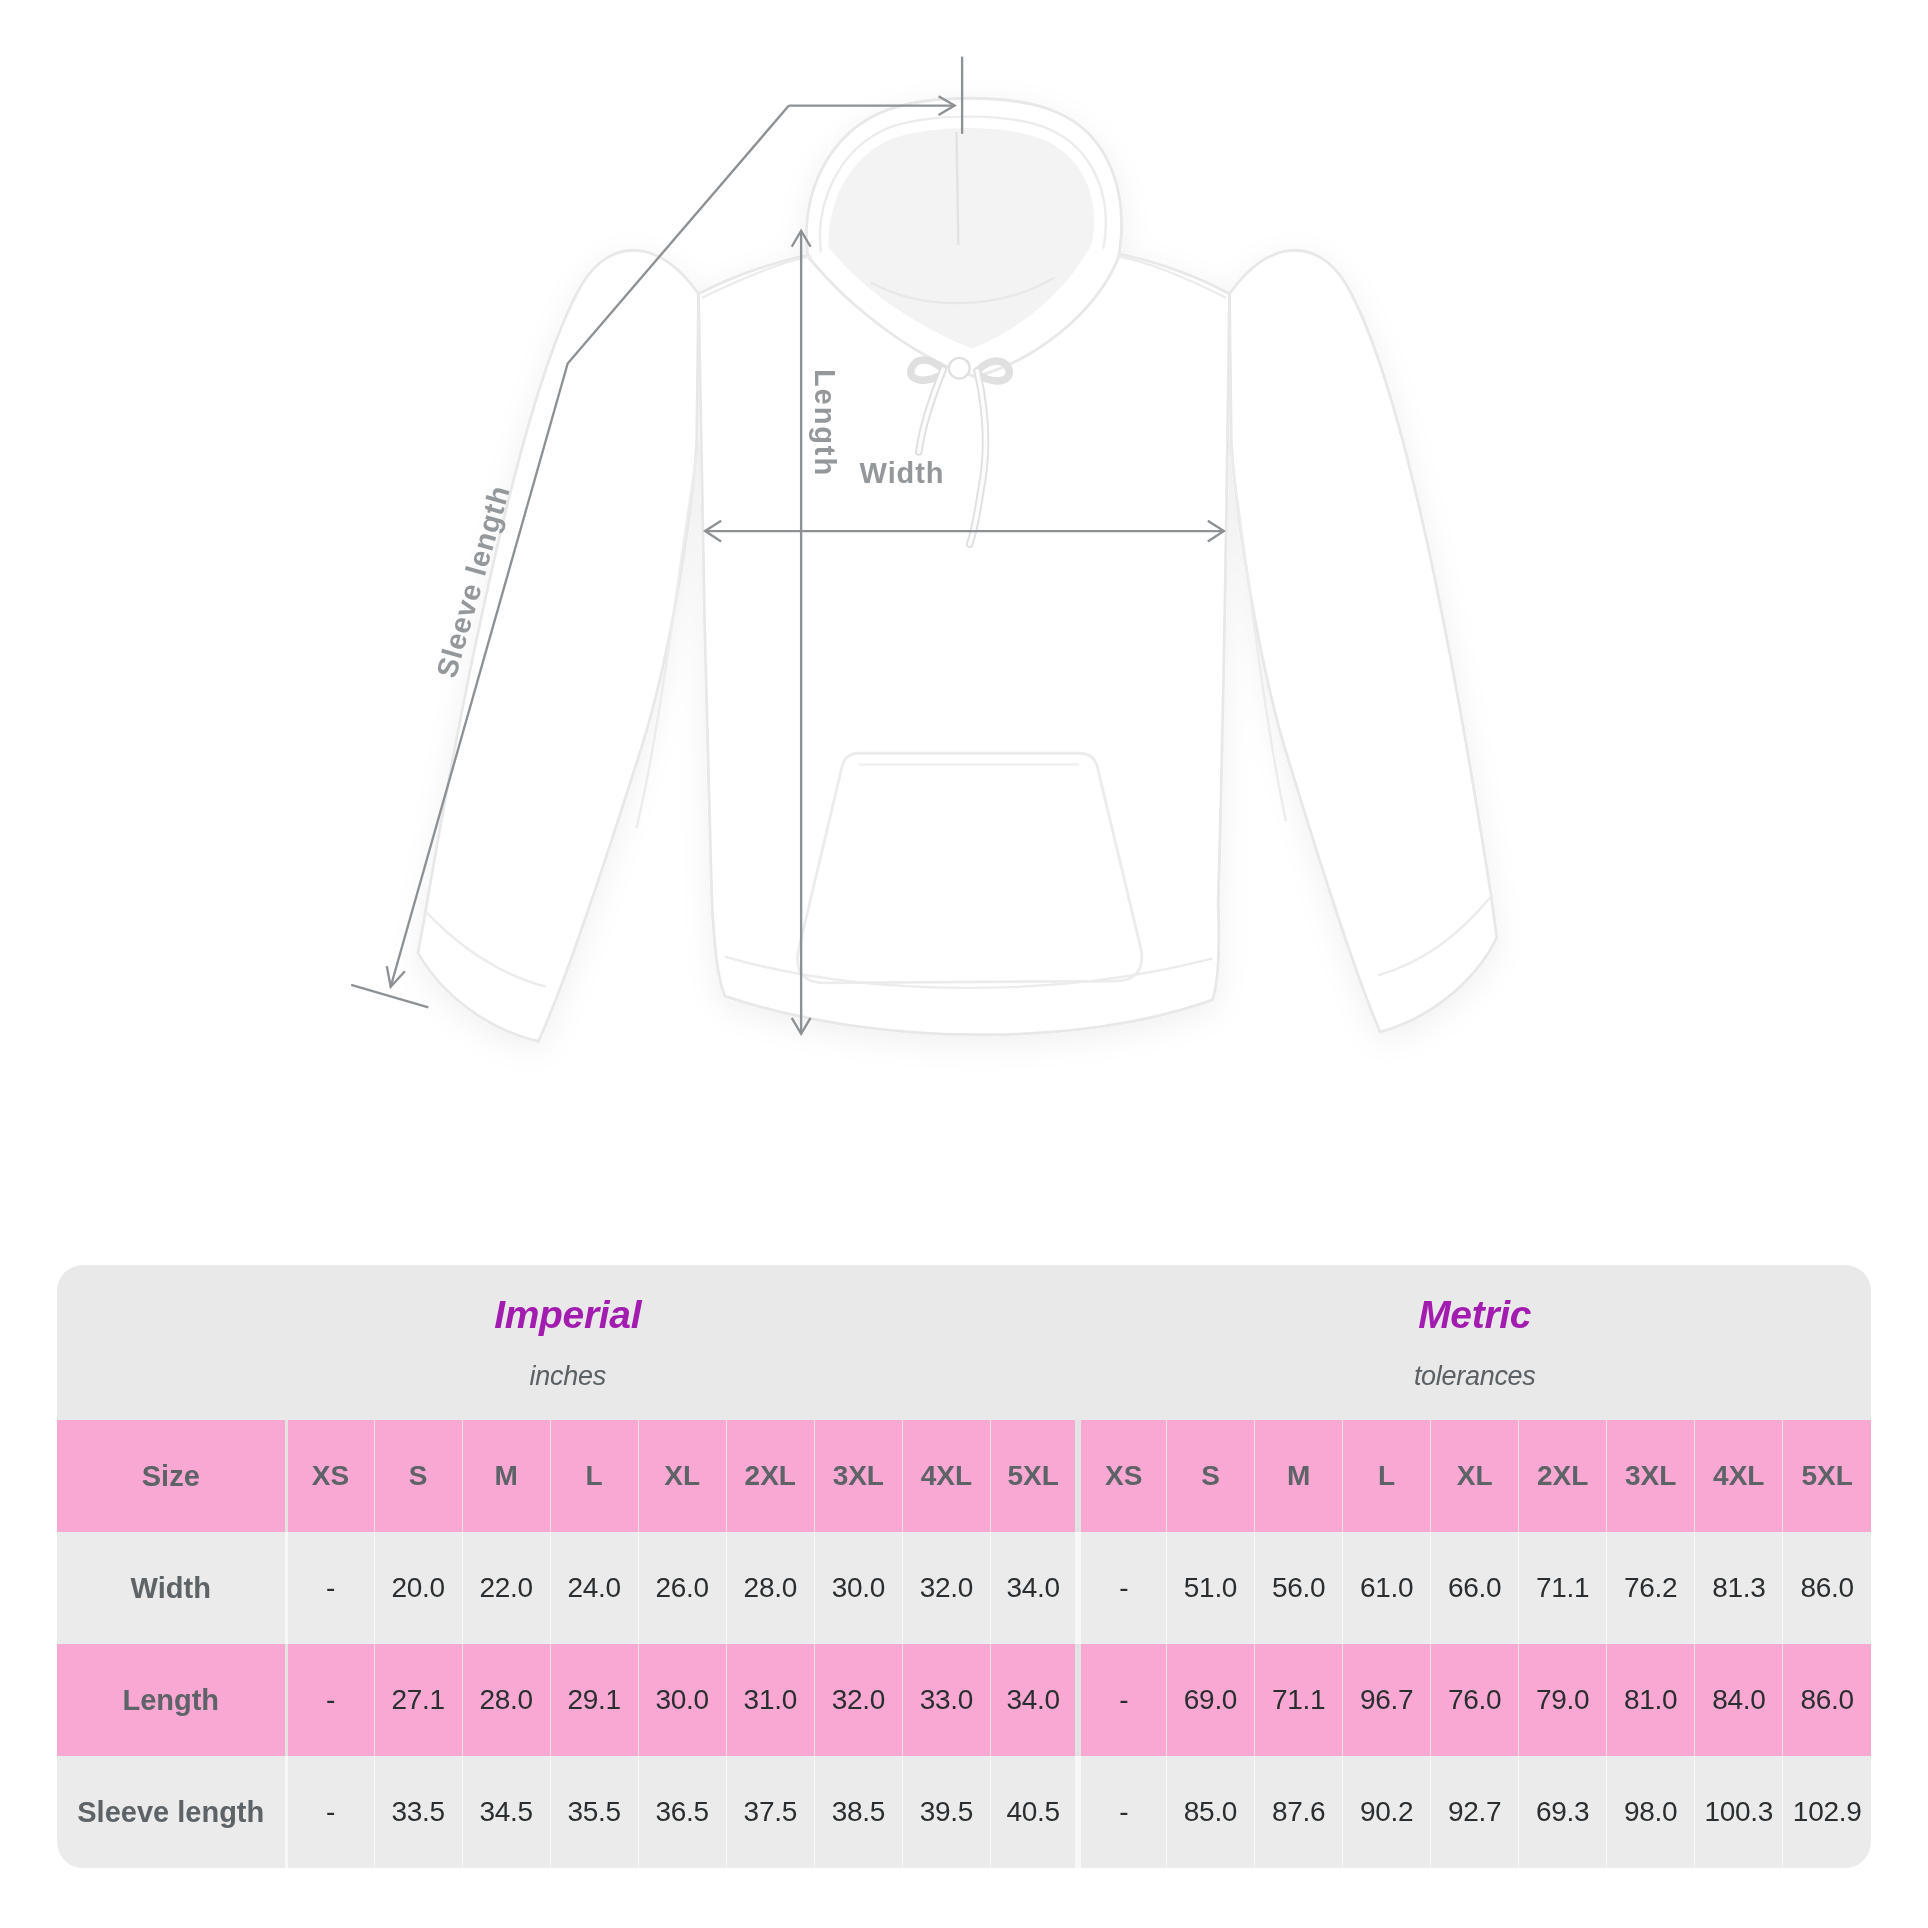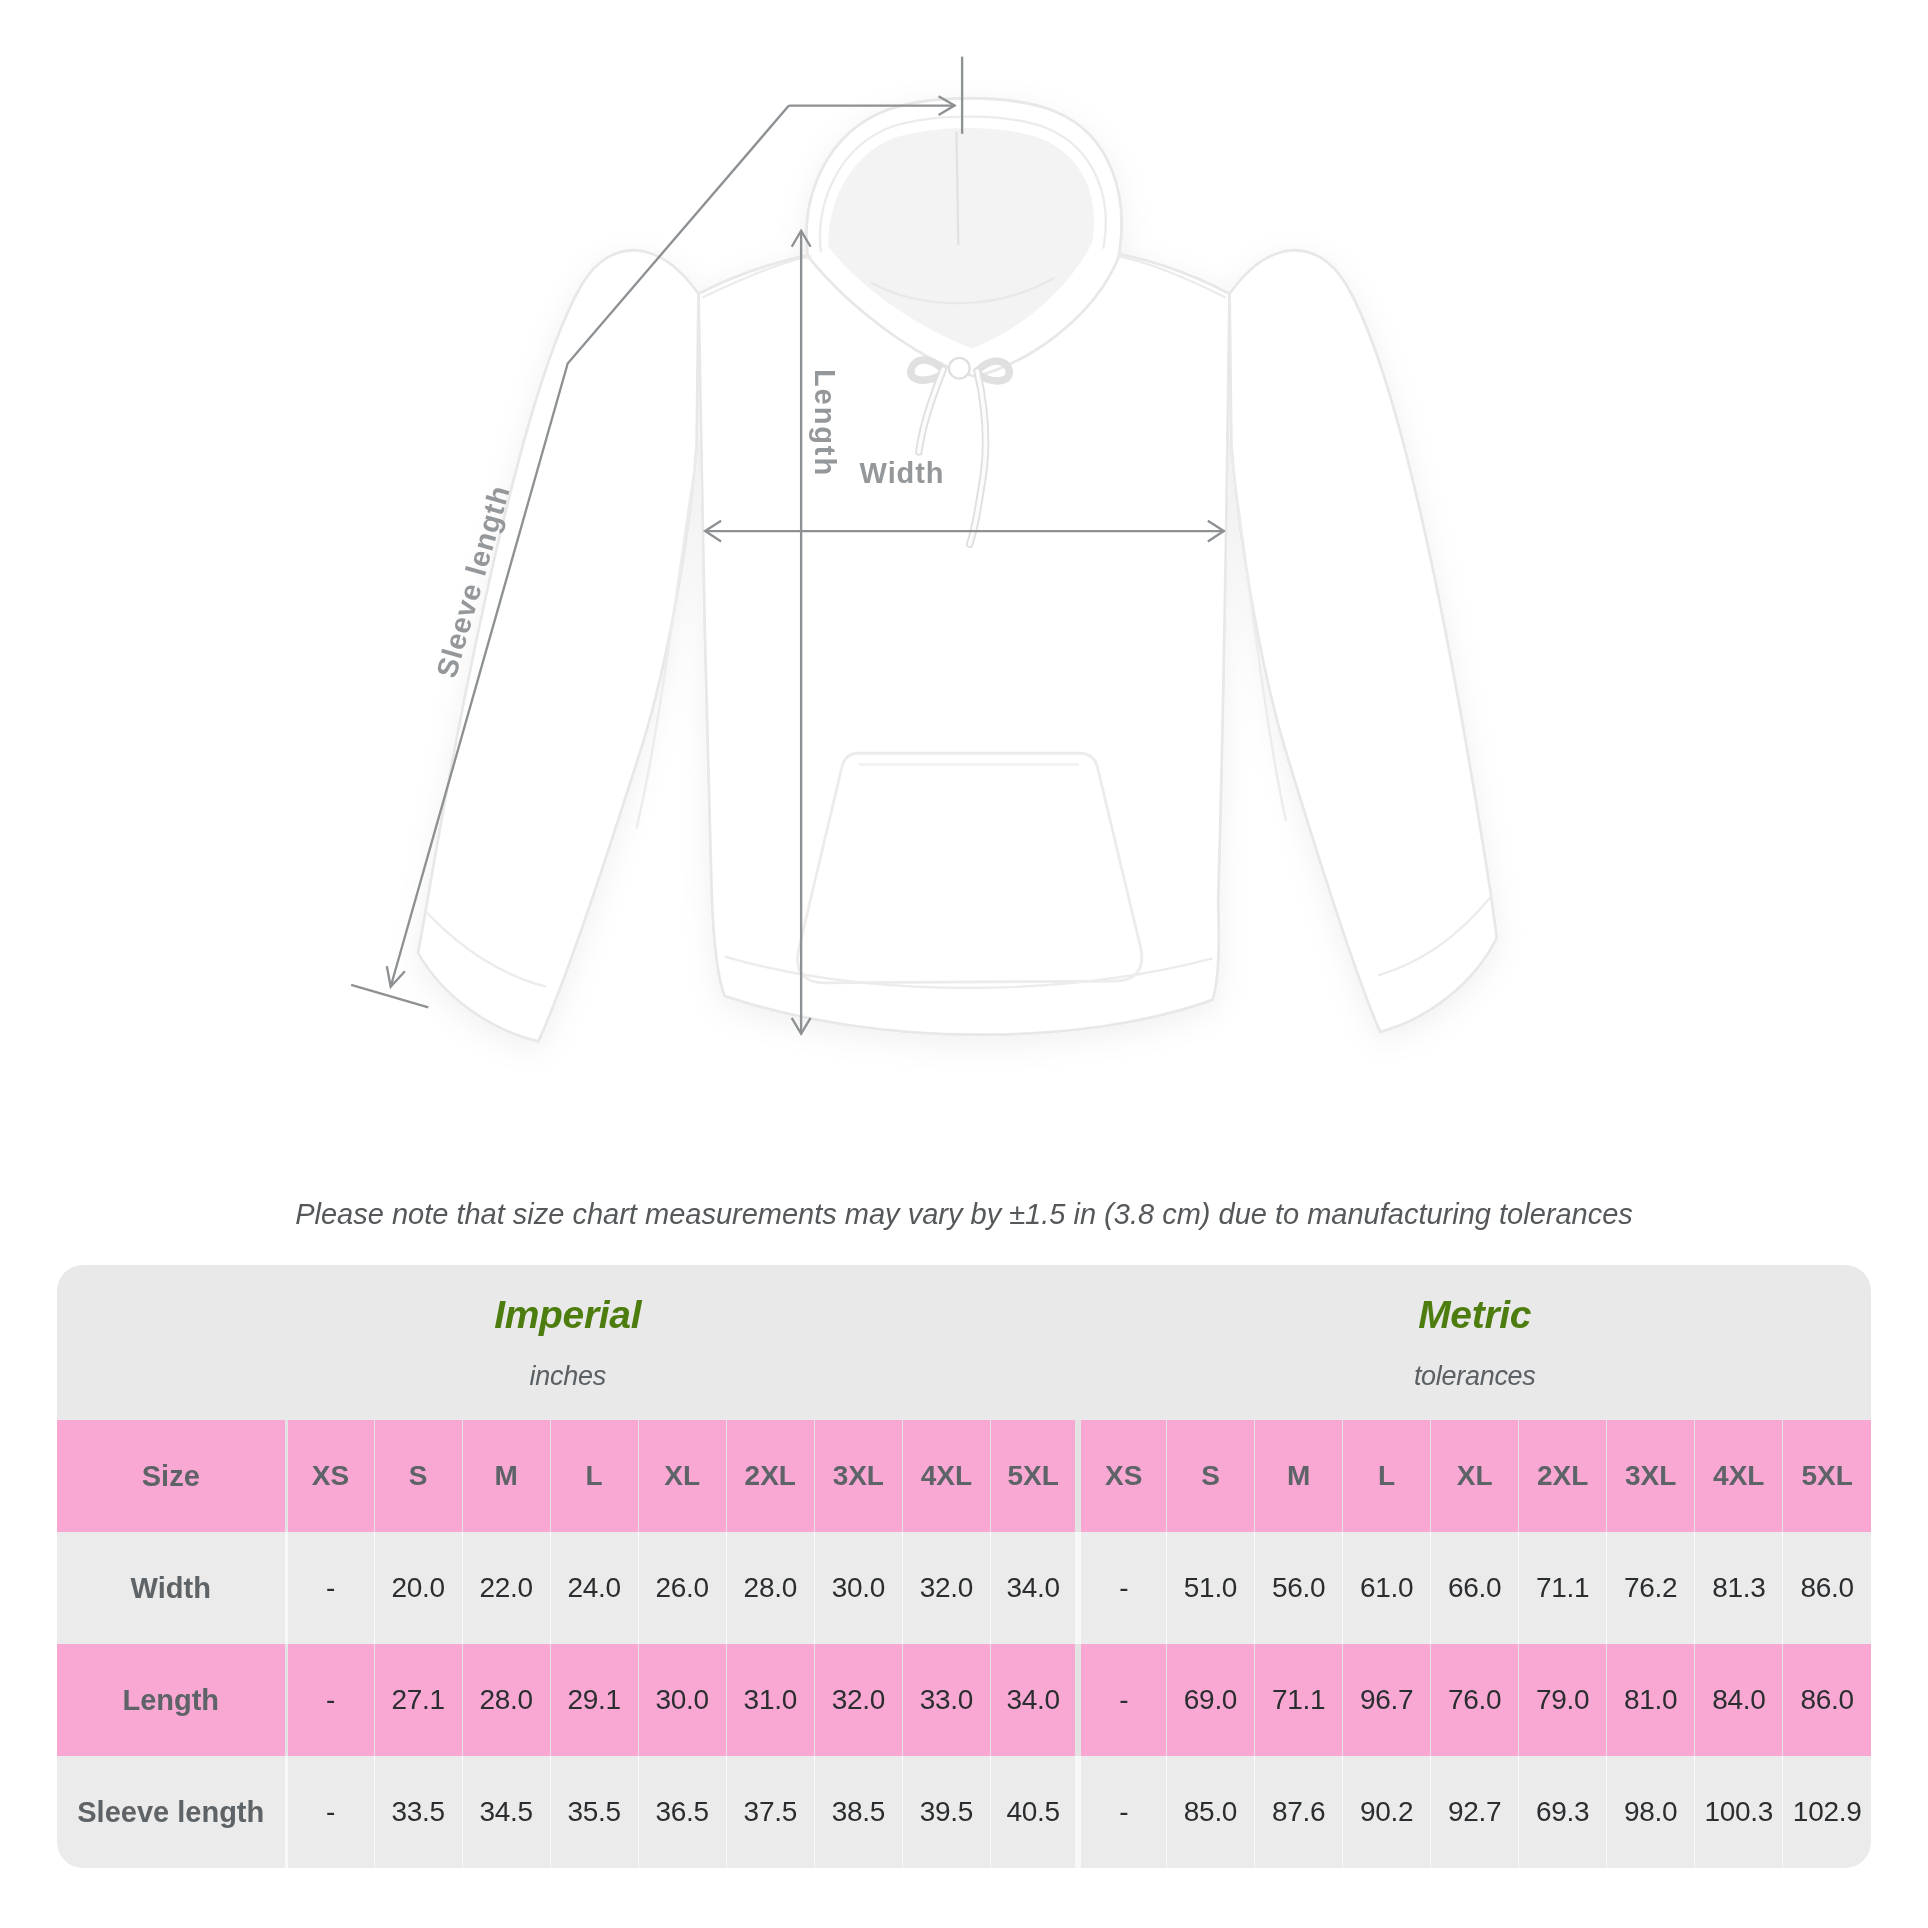--- a/index.html
+++ b/index.html
@@ -31,21 +31,21 @@
   td{
     padding:0;text-align:center;vertical-align:middle;font-size:28px;color:#2b2e30;
     white-space:nowrap;letter-spacing:-0.3px;
   }
   tr.band-row td{height:155px;background:#e9e9e9;}
   tr.data-row td{height:112px;}
   tr.gray td{background:#ebebeb;}
   tr.white td{background:#f9a8d4;}
   .rowlabel{font-weight:bold;color:#5d6367;font-size:29px;letter-spacing:0;}
   .sizecell{font-weight:bold;color:#5d6367;font-size:28px;letter-spacing:0;}
-  .unit{font-size:39px;font-weight:bold;font-style:italic;color:#4d7c0f;}
+  .unit{font-size:39px;font-weight:bold;font-style:italic;color:#a21caf;}
   .unit-sub{font-size:27px;font-style:italic;color:#5a6064;margin-top:24px;}
   tr.white td + td{border-left:1.9px solid #e3e3e3;}
   tr.gray td + td{border-left:1.9px solid #f8f8f8;}
   tr.white td.first-data,tr.gray td.first-data{border-left-width:3.8px;}
   tr.white td.m-first,tr.gray td.m-first{border-left-width:6.6px;}
 </style>
 </head>
 <body>
 
 <div class="canvas">
@@ -151,21 +151,20 @@
       <path d="M 838 112 L 603 386 L 415 1048"></path>
       <path d="M 410.9 1026.1 L 415 1048 L 430.1 1031.5"></path>
       <path d="M 373 1046 L 455 1070"></path>
     </g>
   </svg>
 
   <div class="measure-label length">Length</div>
   <div class="measure-label width">Width</div>
   <div class="measure-label sleeve">Sleeve length</div>
 
-  <p class="page-note">Please note that size chart measurements may vary by ±1.5 in (3.8 cm) due to manufacturing tolerances</p>
 
   <div class="table-wrap">
     <table>
       <colgroup>
         <col class="size-col">
         <col span="18">
       </colgroup>
       <tbody>
         <tr class="band-row">
           <td colspan="10">

